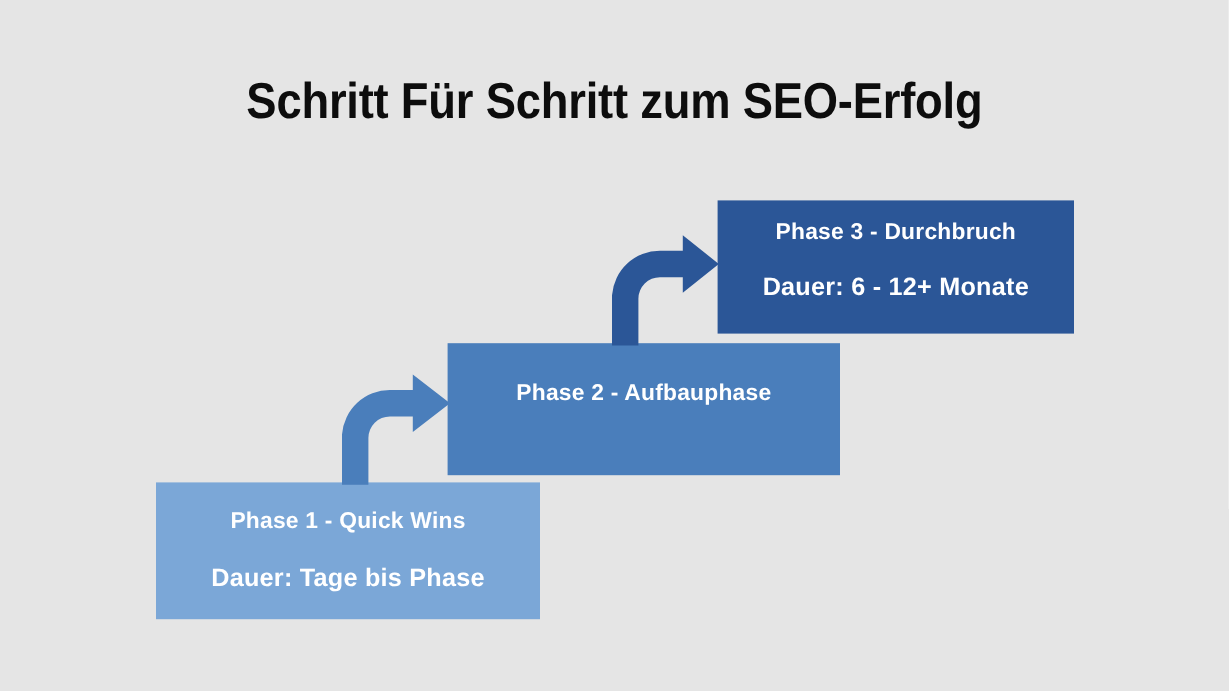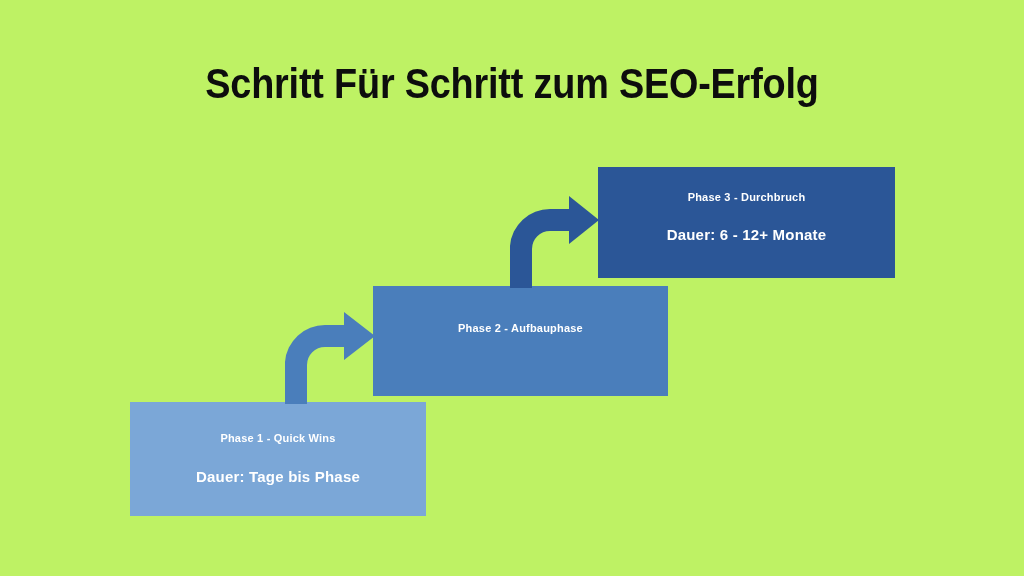--- a/index.html
+++ b/index.html
@@ -39,44 +39,44 @@
     position: absolute;
     box-sizing: border-box;
     display: flex;
     flex-direction: column;
     align-items: center;
     justify-content: center;
     color: #ffffff;
     text-align: center;
   }
   .phase-title {
-    font-size: 11px;
+    font-size: 19px;
     font-weight: bold;
     line-height: 1.2;
     letter-spacing: 0.2px;
     text-align: right;
   }
   .phase-duration {
-    font-size: 15px;
+    font-size: 21px;
     font-weight: bold;
     line-height: 1.2;
     letter-spacing: 0.2px;
     margin-top: 22px;
   }
   #box-phase-1 {
     left: 130px;
     top: 402px;
-    width: 296px;
+    width: 320px;
     height: 114px;
     background: #7ba7d7;
   }
   #box-phase-2 {
     left: 373px;
     top: 286px;
-    width: 295px;
+    width: 327px;
     height: 110px;
     background: #4a7ebb;
     padding-bottom: 25px;
   }
   #box-phase-3 {
     left: 598px;
     top: 167px;
     width: 297px;
     height: 111px;
     background: #2b5697;
@@ -95,21 +95,21 @@
   #arrow-2-3 {
     left: 497px;
     top: 196px;
     width: 104px;
     height: 92px;
   }
 </style>
 </head>
 <body>
 
-<div id="slide" style="background: #bef264;">
+<div id="slide" style="background: #e5e5e5;">
 
   <div id="page-title" style="color: rgb(13, 13, 13);">Schritt Für Schritt zum SEO-Erfolg</div>
 
   <div id="box-phase-1" class="phase-box" style="background: rgb(123, 167, 215); color: rgb(255, 255, 255);">
     <div class="phase-title">Phase 1 - Quick Wins</div>
     <div class="phase-duration">Dauer: Tage bis Phase</div>
   </div>
 
   <svg id="arrow-1-2" class="arrow-svg" viewBox="0 0 105 92">
     <path d="M 13 92

